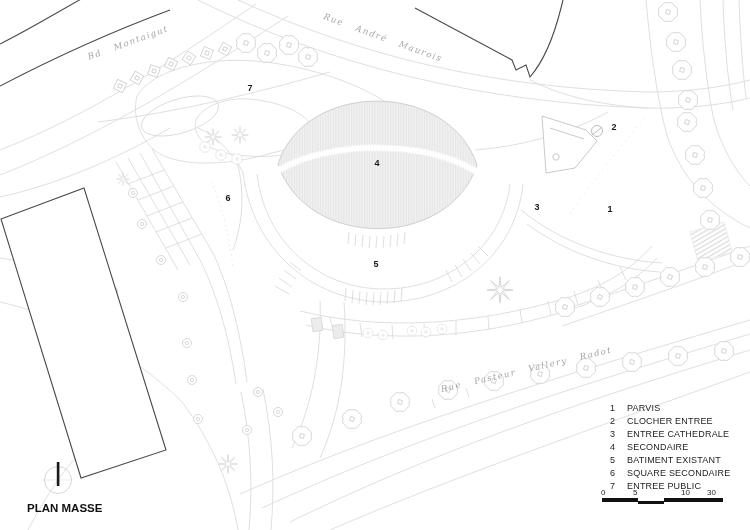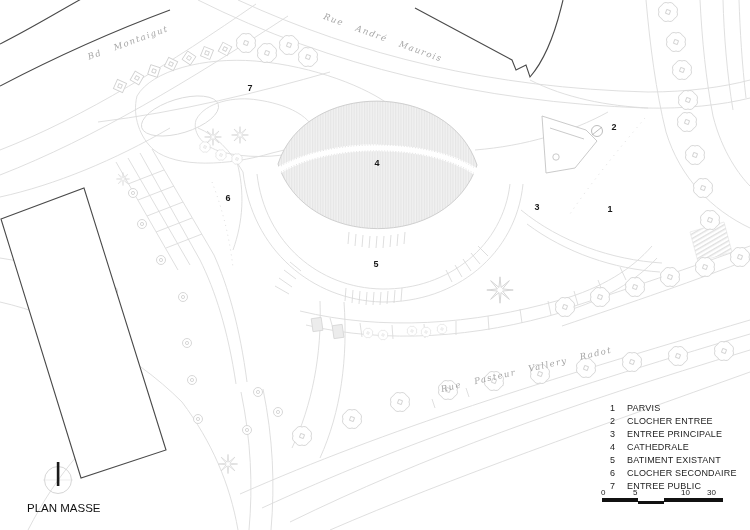--- a/index.html
+++ b/index.html
@@ -24,21 +24,21 @@
   .scalebar{position:absolute;left:602px;top:488px;width:121px;height:18px;color:#1c1c1c;}
   .scalebar .tick{position:absolute;top:0;font-size:8px;}
   .sb-0{left:-1px;} .sb-5{left:31px;} .sb-10{left:52px;margin-left:27px;} .sb-20{left:105px;}
   .sb-bar{position:absolute;top:10px;left:0;width:121px;height:6px;}
   .sb-seg{position:absolute;background:#111;}
   .sb-a{left:0;top:0;width:36px;height:3px;}
   .sb-b{left:36px;top:3px;width:26px;height:3px;}
   .sb-c{left:62px;top:0;width:59px;height:3px;}
   .sb-base{position:absolute;left:0;top:2.6px;width:121px;height:.8px;background:#111;}
   .plan-title{position:absolute;left:27px;top:502px;font-size:11.5px;color:#111;
-      letter-spacacing:.3px;}
+      letter-spacacing:.3px;font-weight:bold;}
 </style>
 </head>
 <body>
 
 <div class="canvas">
 
 <svg class="plan" viewBox="0 0 750 530">
   <defs>
     <pattern id="hatchV" width="2.6" height="8" patternUnits="userSpaceOnUse">
       <rect width="2.6" height="8" fill="#f1f1f1"></rect>
@@ -265,33 +265,33 @@
     <div class="legend-row">
       <span class="legend-num">1</span>
       <span class="legend-label">PARVIS</span>
     </div>
     <div class="legend-row">
       <span class="legend-num">2</span>
       <span class="legend-label">CLOCHER ENTREE</span>
     </div>
     <div class="legend-row">
       <span class="legend-num">3</span>
-      <span class="legend-label">ENTREE PRINCIPALE</span>
+      <span class="legend-label">ENTREE CATHEDRALE</span>
     </div>
     <div class="legend-row">
       <span class="legend-num">4</span>
-      <span class="legend-label">CATHEDRALE</span>
+      <span class="legend-label">SECONDAIRE</span>
     </div>
     <div class="legend-row">
       <span class="legend-num">5</span>
       <span class="legend-label">BATIMENT EXISTANT</span>
     </div>
     <div class="legend-row">
       <span class="legend-num">6</span>
-      <span class="legend-label">CLOCHER SECONDAIRE</span>
+      <span class="legend-label">SQUARE SECONDAIRE</span>
     </div>
     <div class="legend-row">
       <span class="legend-num">7</span>
       <span class="legend-label">ENTREE PUBLIC</span>
     </div>
   </div>
 
   <div class="scalebar">
     <span class="tick sb-0">0</span>
     <span class="tick sb-5">5</span>

